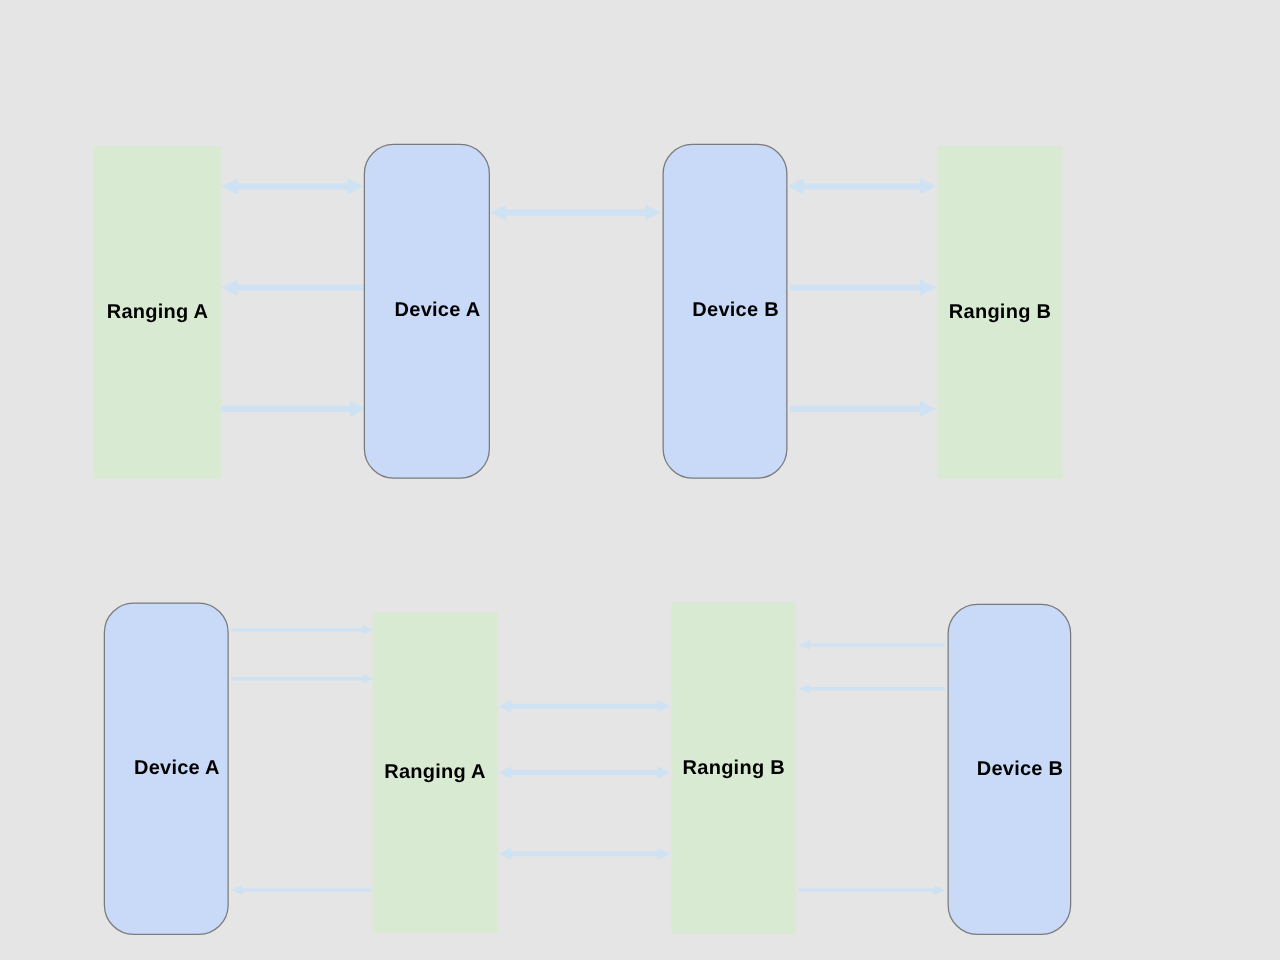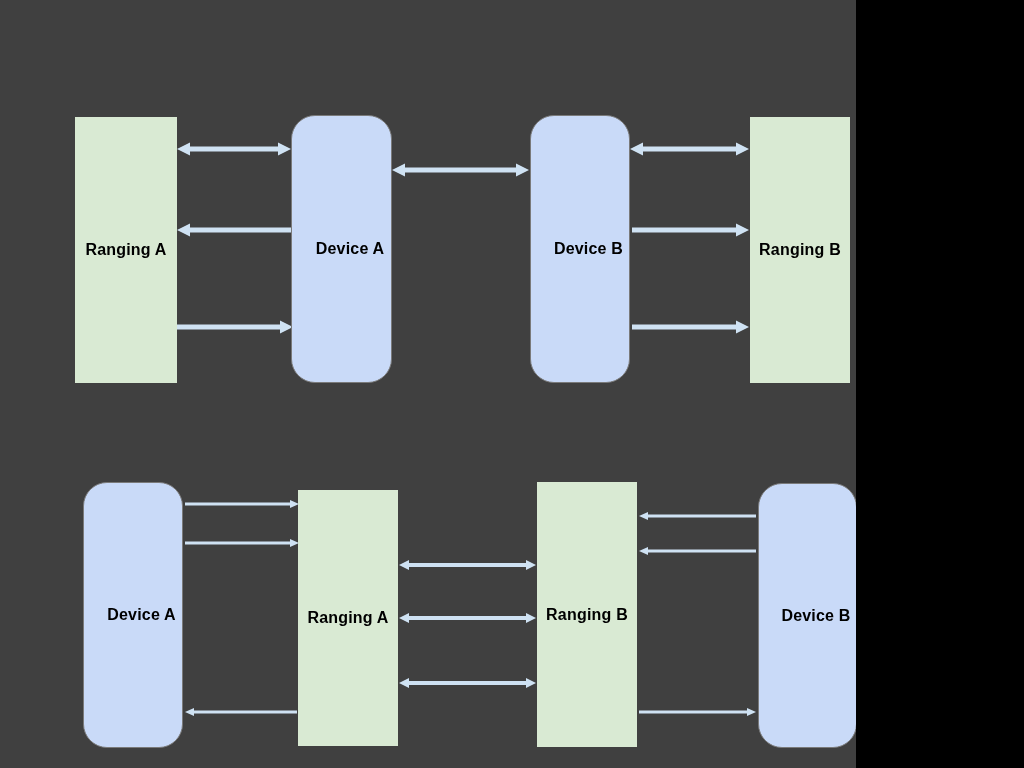--- a/index.html
+++ b/index.html
@@ -32,21 +32,21 @@
   .box-label {
     font-weight: bold;
     font-size: 16px;
     letter-spacing: 0.2px;
     white-space: nowrap;
   }
 </style>
 </head>
 <body>
 
-<div id="diagram-canvas" style="width: 856px; height: 768px; background: #404040;">
+<div id="diagram-canvas" style="width: 1024px; height: 768px; background: #e5e5e5;">
     <svg id="arrows-layer" width="1024" height="768" viewBox="0 0 1024 768">
       <g>
         <line x1="189" y1="149" x2="279" y2="149" stroke="#cfe2f3" stroke-width="5"></line>
         <polygon points="177,149 190,142.5 190,155.5" fill="#cfe2f3"></polygon>
         <polygon points="291,149 278,142.5 278,155.5" fill="#cfe2f3"></polygon>
       </g>
       <g>
         <line x1="189" y1="230" x2="293" y2="230" stroke="#cfe2f3" stroke-width="5"></line>
         <polygon points="177,230 190,223.5 190,236.5" fill="#cfe2f3"></polygon>
       </g>

